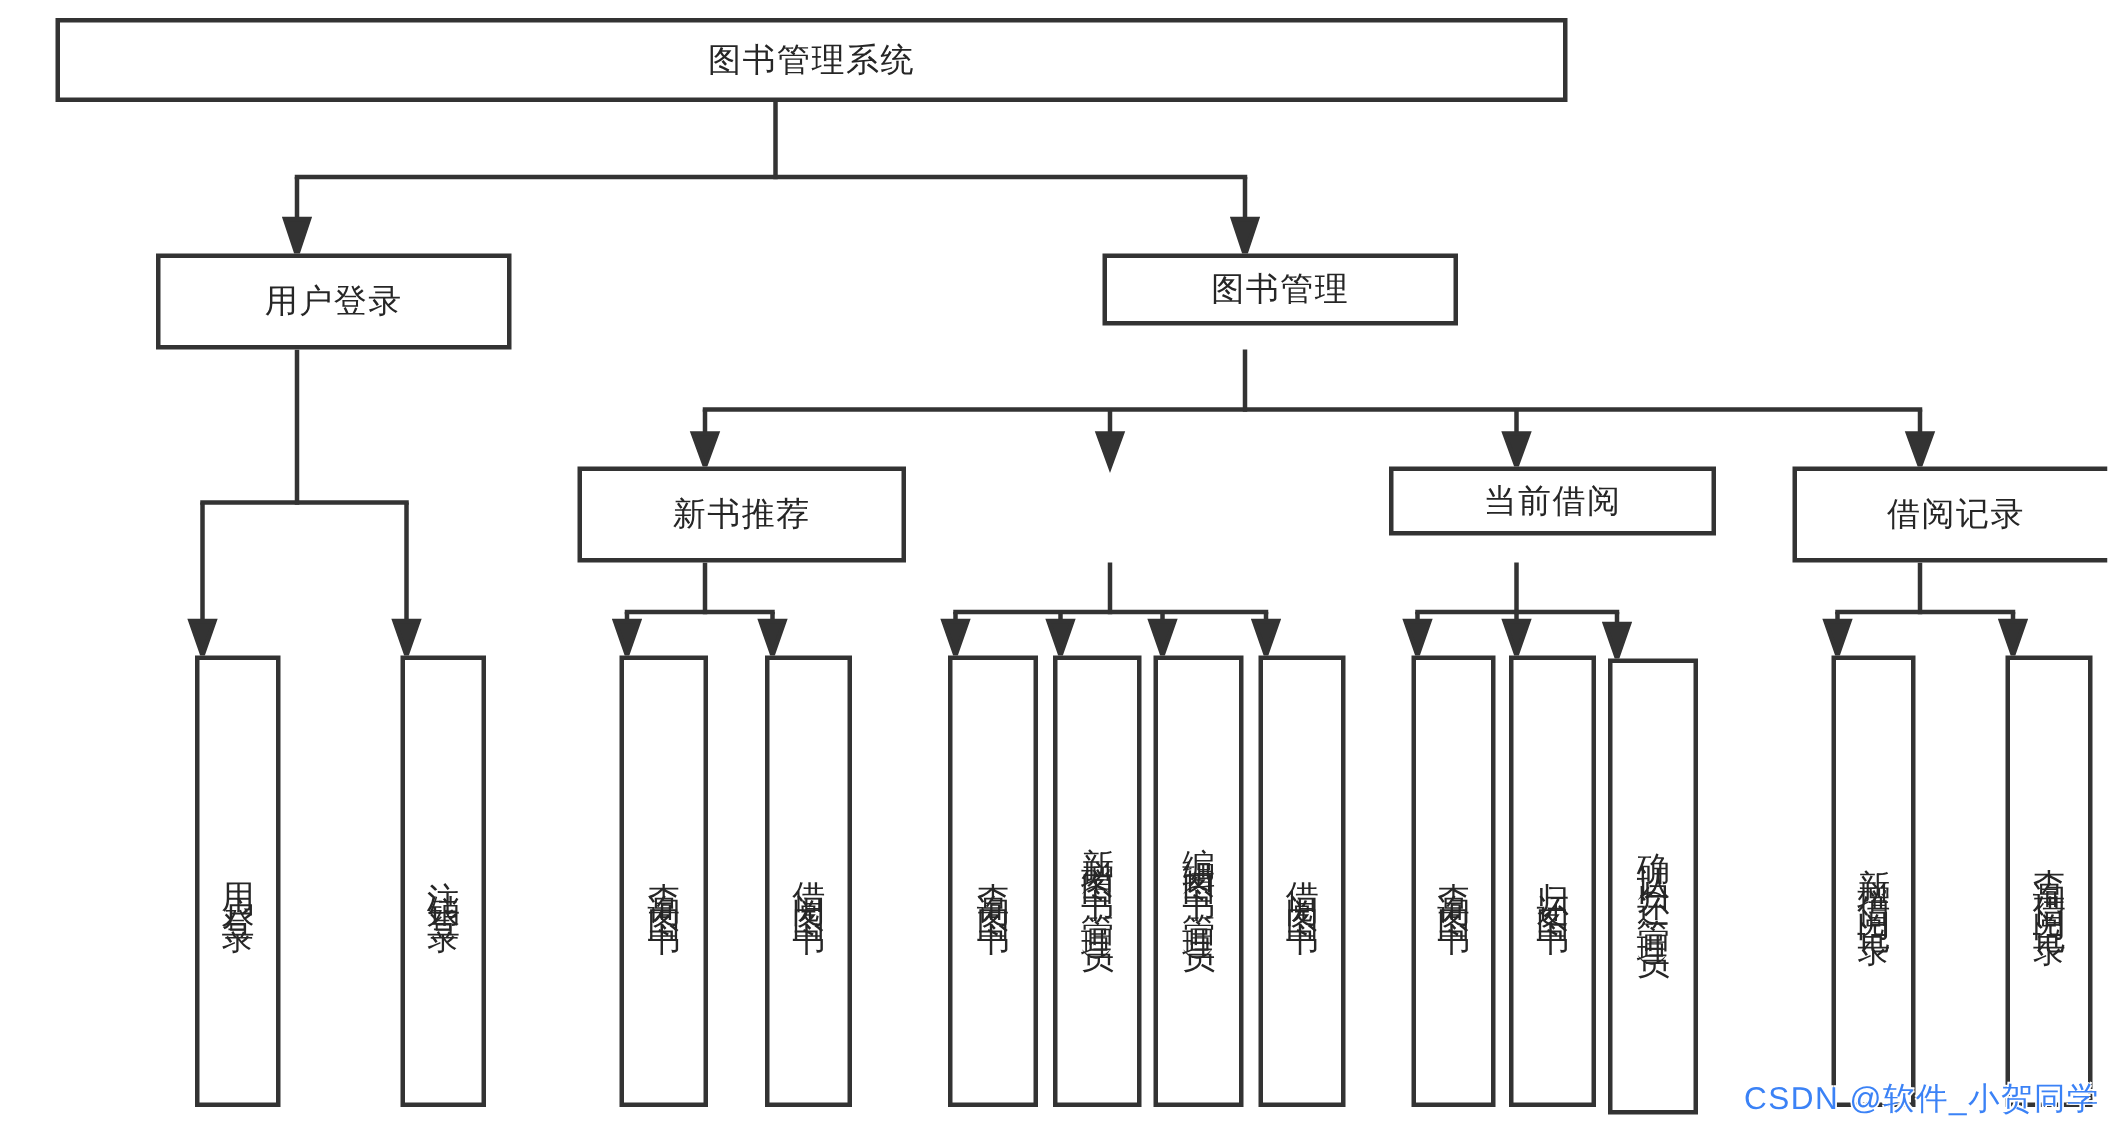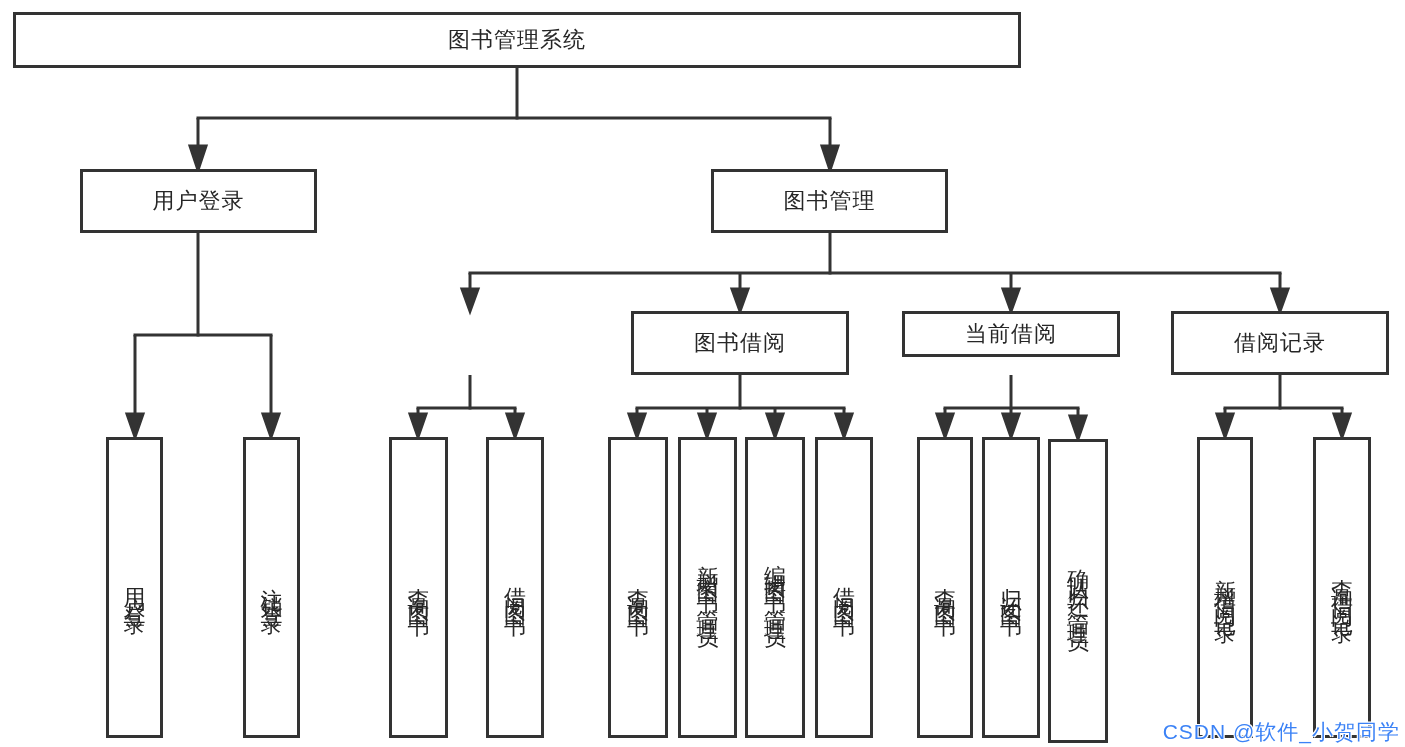--- a/index.html
+++ b/index.html
@@ -28,20 +28,21 @@
     border: 3px solid #333333;
     background: #ffffff;
     display: flex;
     align-items: center;
     justify-content: center;
     color: #262626;
     font-size: 22px;
     letter-spacing: 1px;
     white-space: nowrap;
     z-index: 2;
+    margin-left: 24px;
   }
   .leaf span {
     writing-mode: vertical-rl;
     text-orientation: mixed;
     letter-spacing: 9px;
     line-height: 1.1;
     white-space: nowrap;
   }
   .watermark {
     position: absolute;
@@ -132,23 +133,23 @@
       <line x1="1225" y1="408" x2="1225" y2="417"></line>
       <polygon points="1217,414 1233,414 1225,437"></polygon>
       <line x1="1342" y1="408" x2="1342" y2="417"></line>
       <polygon points="1334,414 1350,414 1342,437"></polygon>
     </g>
   </svg>
 
   <div class="box" style="left:13px; top:12px; width:1008px; height:56px;">图书管理系统</div>
 
   <div class="box" style="left:80px; top:169px; width:237px; height:64px;">用户登录</div>
-  <div class="box" style="left:711px; top:169px; width:237px; height:64px;">图书管理</div>
+  <div class="box" style="left:711px; top:169px; width:237px; height:48px;">图书管理</div>
 
-  <div class="box" style="left:631px; top:311px; width:218px; height:64px;">图书借阅</div>
+  <div class="box" style="left:361px; top:311px; width:219px; height:64px;">新书推荐</div>
   <div class="box" style="left:902px; top:311px; width:218px; height:46px;">当前借阅</div>
   <div class="box" style="left:1171px; top:311px; width:218px; height:64px;">借阅记录</div>
 
   <div class="box leaf" style="left:106px; top:437px; width:57px; height:301px;">
     <span>用户登录</span>
   </div>
   <div class="box leaf" style="left:243px; top:437px; width:57px; height:301px;">
     <span>注销登录</span>
   </div>
 

